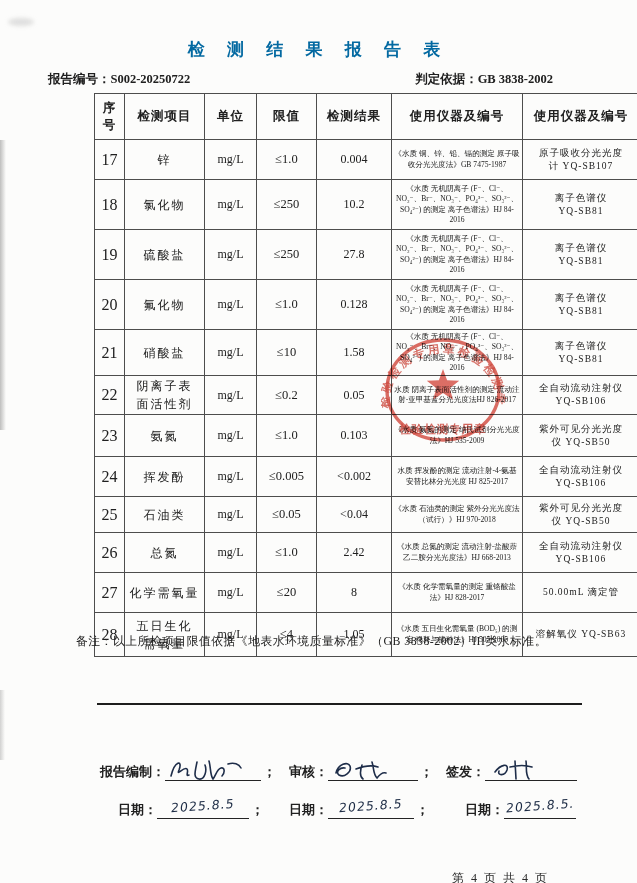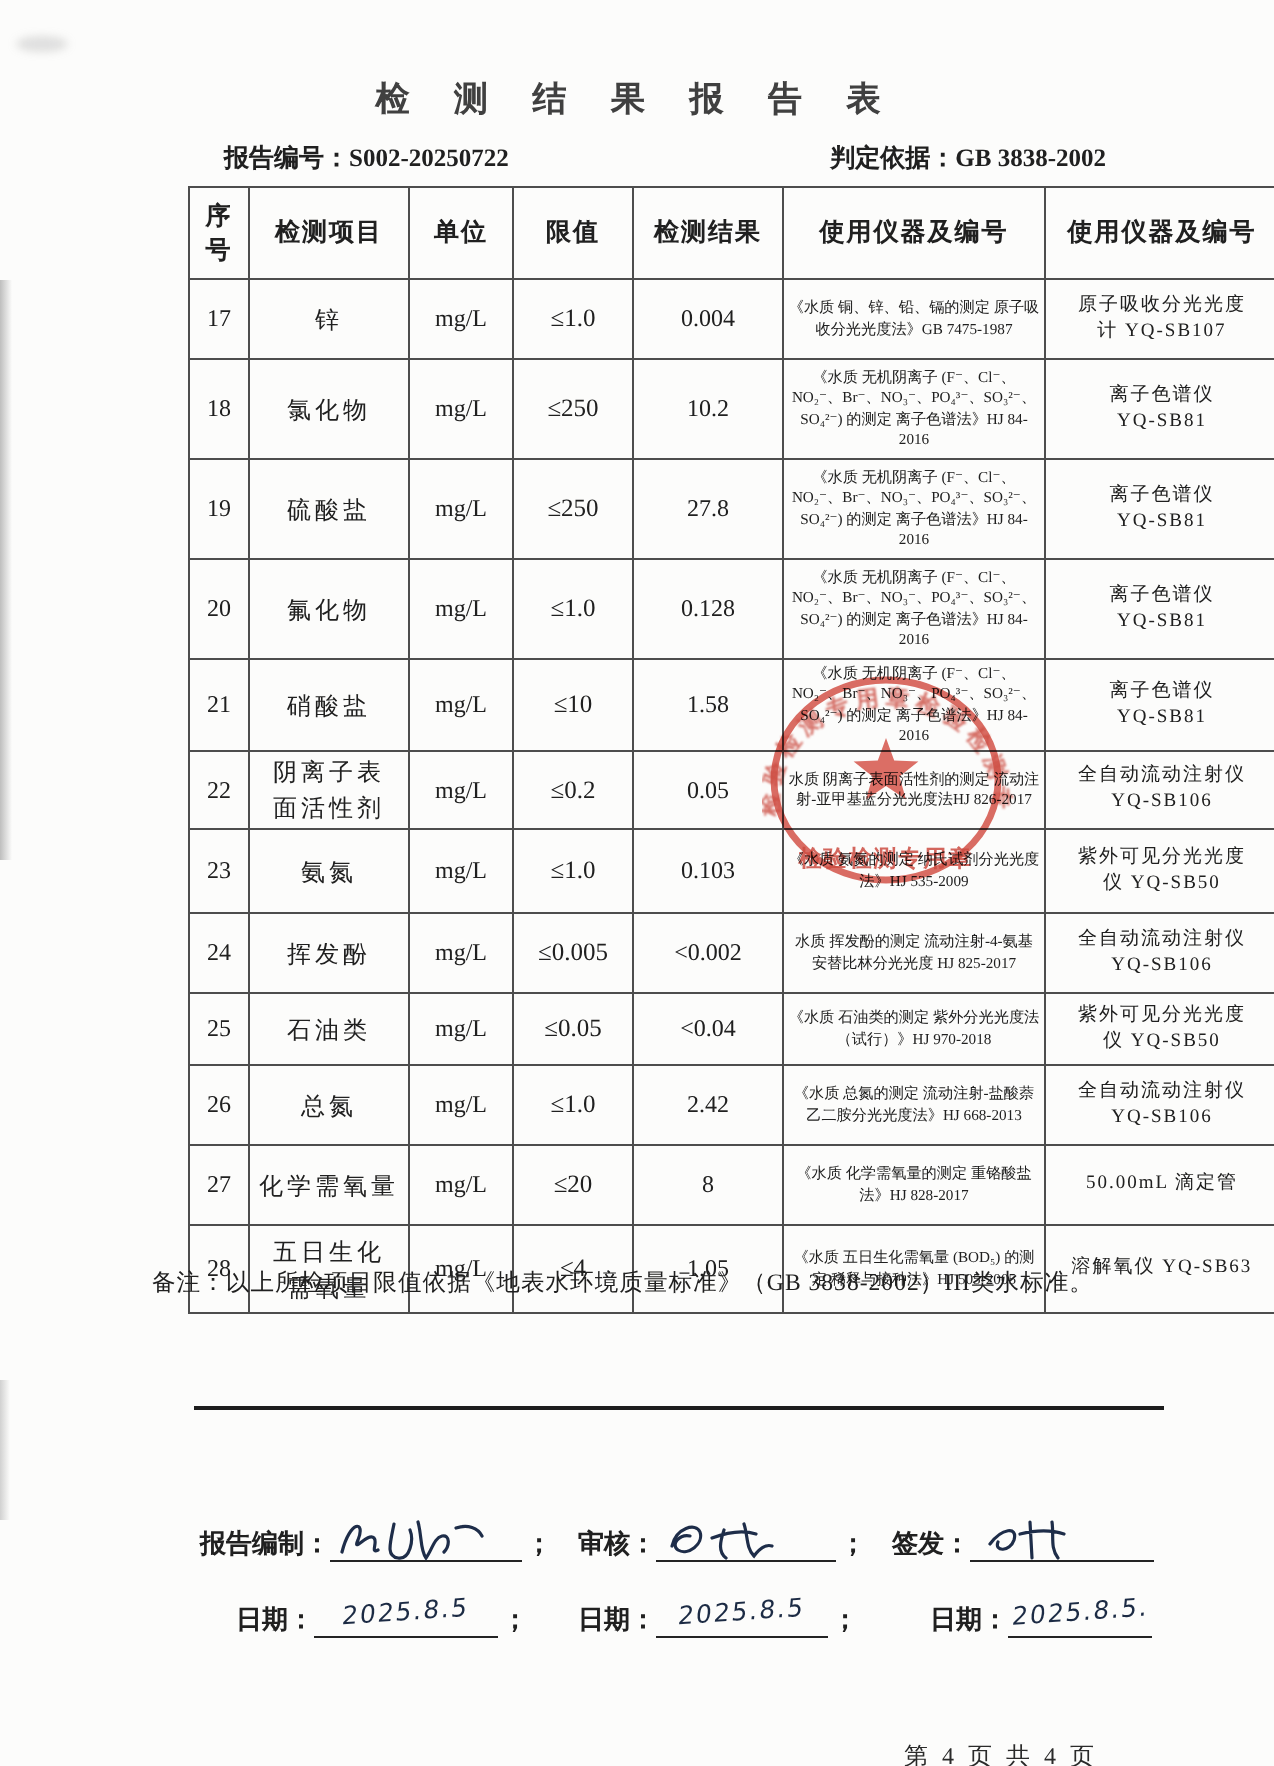--- a/index.html
+++ b/index.html
@@ -13,26 +13,26 @@
   .smudge{position:absolute;pointer-events:none;}
   .smudge-left{left:0;top:140px;width:6px;height:290px;
     background:linear-gradient(to right,rgba(90,90,90,.38),rgba(120,120,120,0));}
   .smudge-left2{left:0;top:690px;width:5px;height:70px;
     background:linear-gradient(to right,rgba(110,110,110,.3),rgba(120,120,120,0));}
   .smudge-top{left:8px;top:18px;width:26px;height:8px;background:rgba(140,140,140,.25);
     border-radius:50%;filter:blur(2px);}
 
   .doc-title{
     position:absolute;top:38px;left:0;width:100%;text-align:center;
-    font-size:17px;font-weight:bold;letter-spacing:9px;color:#404040;
+    font-size:17px;font-weight:bold;letter-spacing:9px;color:#0369a1;
   }
   .info-row{
     position:absolute;top:71px;left:0;width:100%;
     display:flex;justify-content:space-between;
-    box-sizing:border-box;padding-left:112px;padding-right:84px;
+    box-sizing:border-box;padding-left:48px;padding-right:84px;
     font-size:12.5px;font-weight:bold;
   }
   table.results{
     position:absolute;left:55px;top:93px;width:545px;
     border-collapse:collapse;table-layout:fixed;
     border:1.5px solid #3d3d3d;
     margin-left:39px;
   }
   table.results th,table.results td{
     border:1px solid #4d4d4d;text-align:center;vertical-align:middle;
@@ -46,21 +46,21 @@
   col.c-instr{width:117px;}
   tbody tr:nth-child(1){height:40px;}
   tbody tr:nth-child(2),tbody tr:nth-child(3),tbody tr:nth-child(4){height:50px;}
   tbody tr:nth-child(5){height:46px;}
   tbody tr:nth-child(6){height:38px;}
   tbody tr:nth-child(7){height:42px;}
   tbody tr:nth-child(8){height:40px;}
   tbody tr:nth-child(9){height:36px;}
   tbody tr:nth-child(10),tbody tr:nth-child(11){height:40px;}
   tbody tr:nth-child(12){height:44px;}
-  td.col-no{font-size:12px;}
+  td.col-no{font-size:16px;}
   td.col-item{font-size:12px;letter-spacing:2px;white-space:pre-line;line-height:1.5;}
   td.col-unit{font-size:12px;}
   td.col-limit{font-size:12.5px;}
   td.col-result{font-size:12px;}
   td.col-method{font-size:7.6px;line-height:10.5px;padding:1px 2px;}
   td.col-instrument{font-size:9.5px;letter-spacing:1px;white-space:pre-line;line-height:13px;}
 
   .note-line{position:absolute;left:76px;top:634px;width:520px;font-size:11.8px;letter-spacing:.5px;}
   .blank-notice{position:absolute;top:659px;left:0;width:100%;text-align:center;
     font-size:14px;letter-spacing:2px;}

